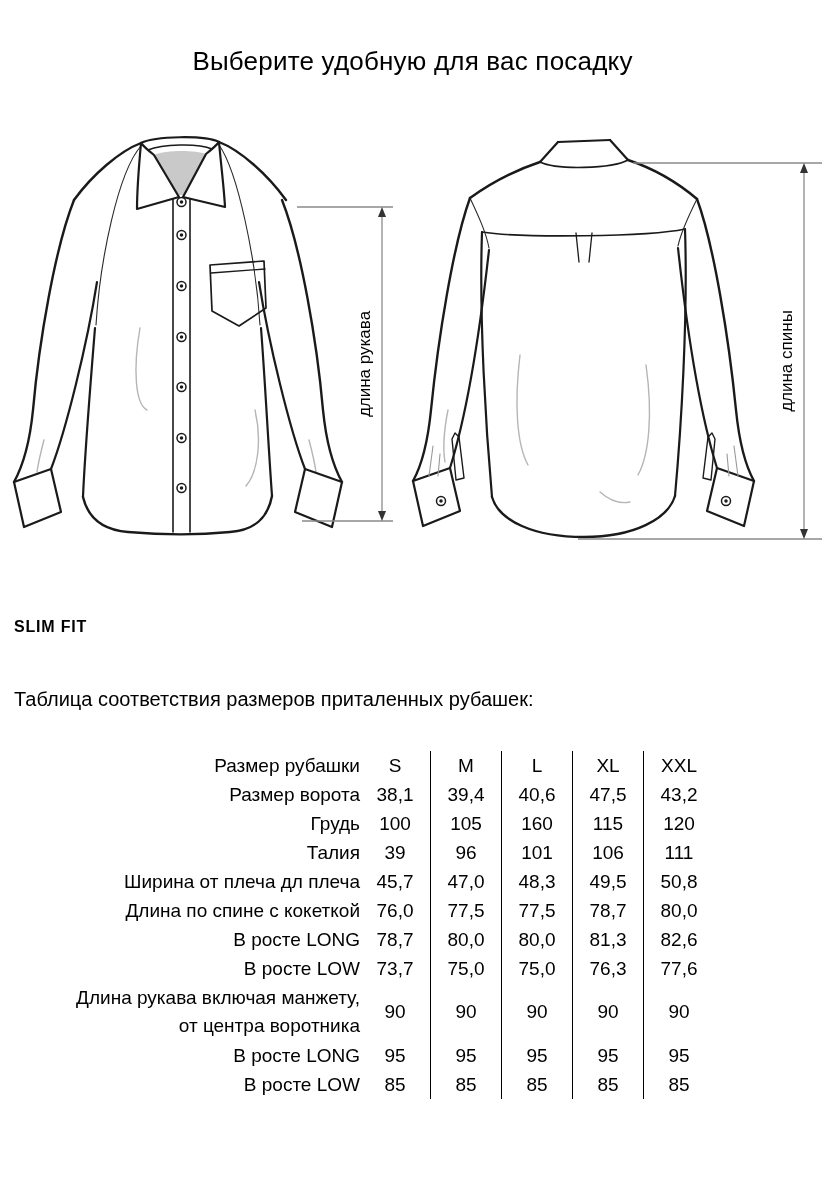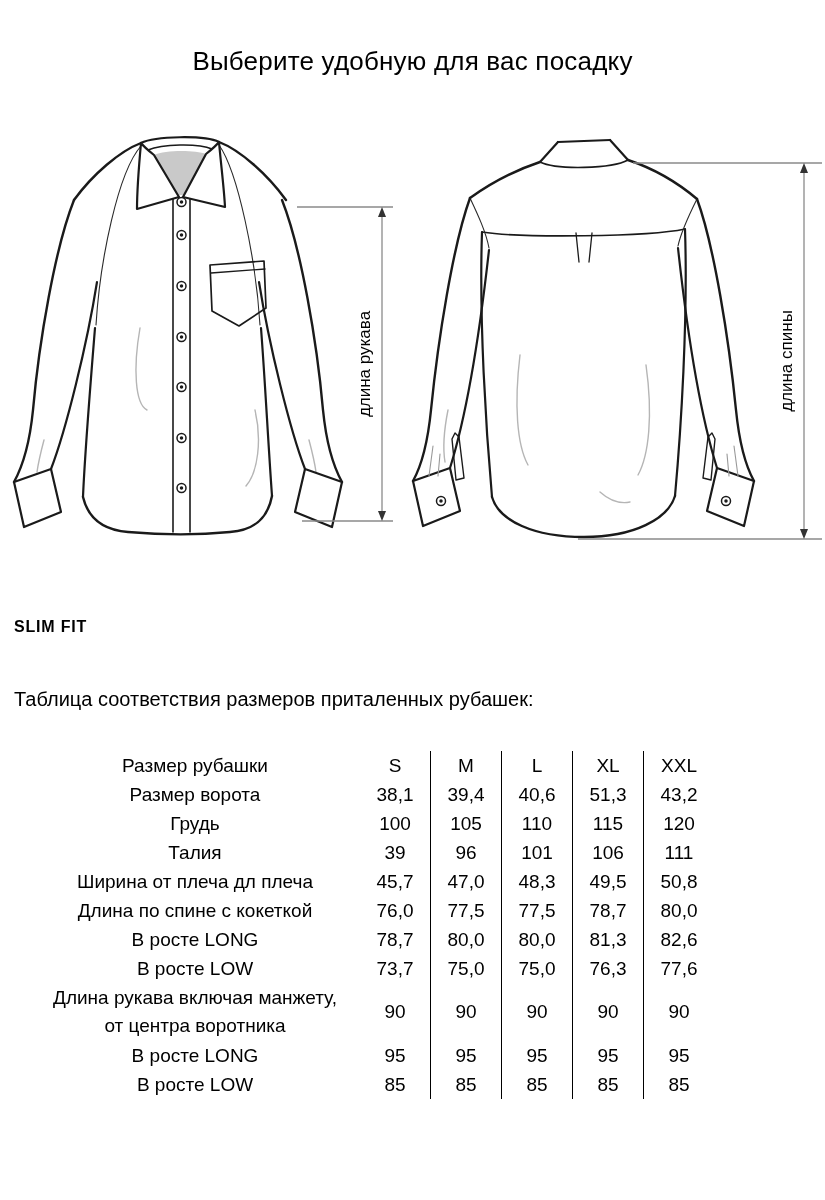--- a/index.html
+++ b/index.html
@@ -20,21 +20,21 @@
     position:absolute;top:688px;left:14px;margin:0;
     font-size:20px;font-weight:400;
   }
   table.size-table{
     position:absolute;top:751px;left:30px;border-collapse:collapse;
     font-size:19px;
   }
   table.size-table td{
     padding:0;height:29px;vertical-align:middle;line-height:28px;
   }
-  td.lbl{width:330px;text-align:center;}
+  td.lbl{width:330px;text-align:right;}
   td.v{width:70px;text-align:center;}
   td.v + td.v{border-left:1.5px solid #000;}
   tr.tall td{height:58px;}
   tr.tall td.lbl div{line-height:28px;}
   svg text{font-family:"Liberation Sans",sans-serif;}
 </style>
 </head>
 <body>
 
 <div class="page">
@@ -195,28 +195,28 @@
         <td class="v">M</td>
         <td class="v">L</td>
         <td class="v">XL</td>
         <td class="v">XXL</td>
       </tr>
       <tr>
         <td class="lbl">Размер ворота</td>
         <td class="v">38,1</td>
         <td class="v">39,4</td>
         <td class="v">40,6</td>
-        <td class="v">51,3</td>
+        <td class="v">47,5</td>
         <td class="v">43,2</td>
       </tr>
       <tr>
         <td class="lbl">Грудь</td>
         <td class="v">100</td>
         <td class="v">105</td>
-        <td class="v">110</td>
+        <td class="v">160</td>
         <td class="v">115</td>
         <td class="v">120</td>
       </tr>
       <tr>
         <td class="lbl">Талия</td>
         <td class="v">39</td>
         <td class="v">96</td>
         <td class="v">101</td>
         <td class="v">106</td>
         <td class="v">111</td>

